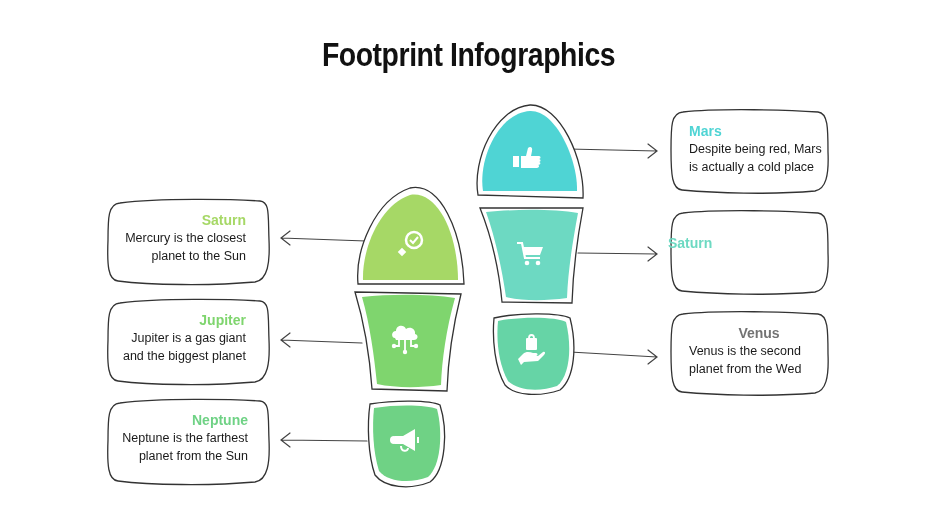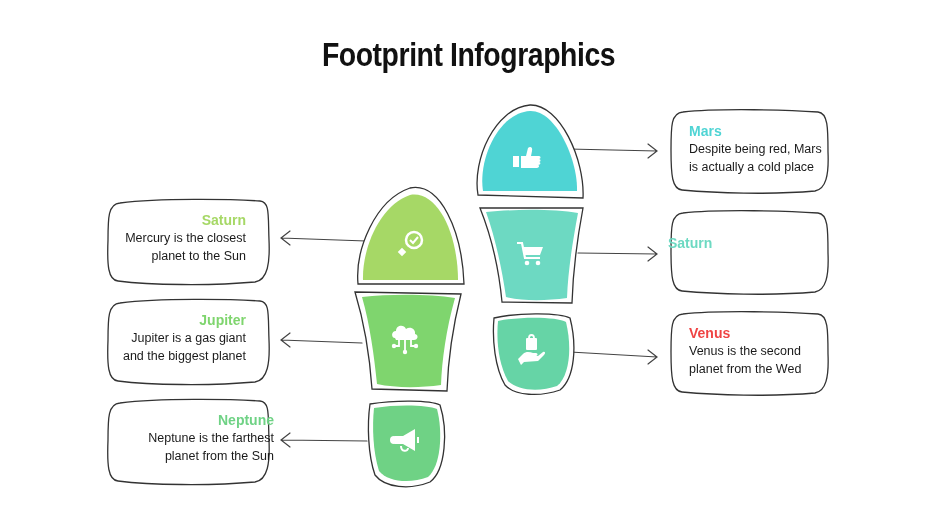--- a/index.html
+++ b/index.html
@@ -112,21 +112,21 @@
 planet to the Sun</div>
   </div>
 </div>
 <div class="card left" style="left:108px; top:301px;">
   <div class="txt">
     <div class="name" style="color:#7fd56e;">Jupiter</div>
     <div class="desc">Jupiter is a gas giant
 and the biggest planet</div>
   </div>
 </div>
-<div class="card left" style="left:119px; top:401px;padding-left:17px;">
+<div class="card left" style="left:110px; top:401px;">
   <div class="txt">
     <div class="name" style="color:#6fd285;">Neptune</div>
     <div class="desc">Neptune is the farthest
 planet from the Sun</div>
   </div>
 </div>
 
 <div class="card right" style="left:671px; top:112px;">
   <div class="txt">
     <div class="name" style="color:#4fd4d4;">Mars</div>
@@ -134,17 +134,17 @@
 is actually a cold place</div>
   </div>
 </div>
 <div class="card right" style="left:650px; top:213px;margin-top:11px;">
   <div class="txt">
     <div class="name" style="color:#6dd9c2;">Saturn</div>
   </div>
 </div>
 <div class="card right" style="left:671px; top:314px;">
   <div class="txt">
-    <div class="name" style="color:#ef4444;">Venus</div>
+    <div class="name" style="color:#737373;text-align:center;">Venus</div>
     <div class="desc">Venus is the second
 planet from the Wed</div>
   </div>
 </div>
 
 </body></html>

